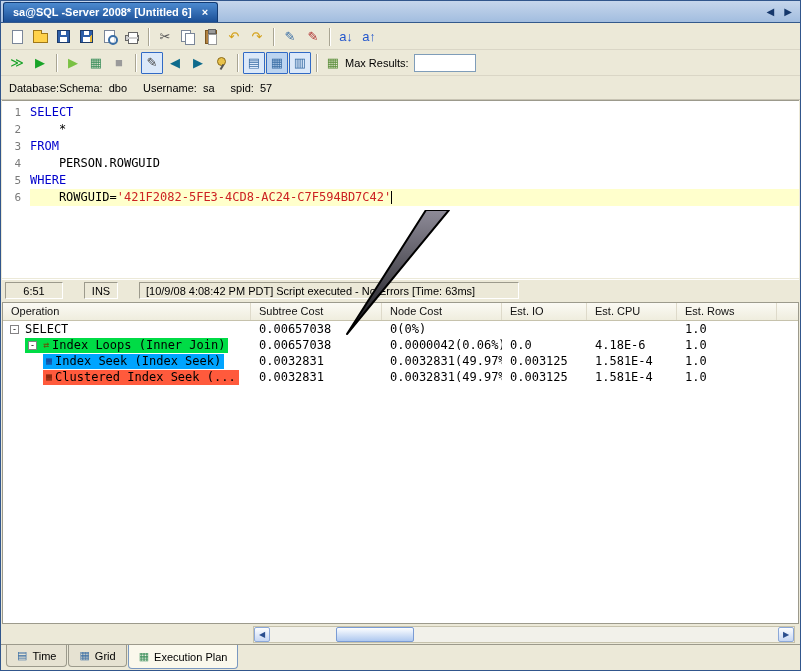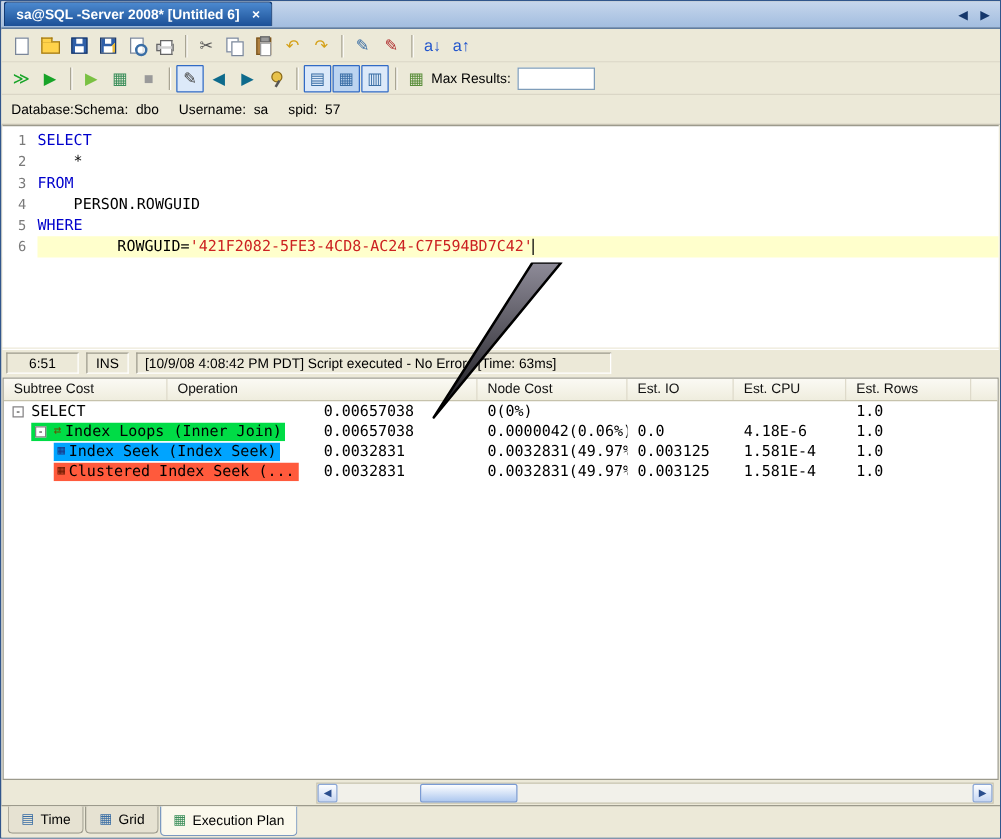--- a/index.html
+++ b/index.html
@@ -1,20 +1,20 @@
 <!DOCTYPE html>
 <html><head>
 <meta charset="utf-8">
 <style>
   *{box-sizing:border-box;margin:0;padding:0}
   body{width:801px;height:671px;font-family:"Liberation Sans",sans-serif;background:#ECE9D8;position:relative;overflow:hidden}
   .window{position:absolute;left:0;top:0;width:801px;height:671px;background:#ECE9D8;border:1px solid #31568C;overflow:hidden}
 
   
-  .tabstrip{position:absolute;left:0;top:0;right:0;height:22px;background:linear-gradient(180deg,#C6D6EC,#A2BDDF);border-bottom:1px solid #33598C;display:flex;align-items:flex-start}
+  .tabstrip{position:absolute;left:0;top:0;right:0;height:22px;background:linear-gradient(180deg,#C6D6EC,#A2BDDF);border-bottom:1px solid #33598C;display:flex;align-items:center}
   .doc-tab{display:flex;align-items:center;gap:10px;height:20px;margin-left:2px;padding:0 9px;background:linear-gradient(180deg,#4C8AD0,#1B4F96);border:1px solid #123A72;border-bottom:none;border-radius:3px 3px 0 0;color:#fff;font-size:11px;font-weight:bold;white-space:nowrap}
   .tab-close{font-size:11px;font-weight:bold;cursor:default}
   .tab-nav{position:absolute;right:8px;top:5px;display:flex;gap:10px;color:#15376B;font-size:10px}
 
   
   .toolbar{position:absolute;left:0;right:0;display:flex;align-items:center;padding-left:5px;background:#ECE9D8;border-bottom:1px solid #DAD6C6}
   .toolbar1{top:23px;height:26px}
   .toolbar2{top:49px;height:26px}
   .tb-icons{display:flex;align-items:center}
   .tb-btn{width:22px;height:22px;display:inline-flex;align-items:center;justify-content:center;margin-right:1px;border:1px solid transparent;border-radius:1px}
@@ -56,21 +56,21 @@
   .conn-pair{margin-right:16px;white-space:pre}
 
   
   .editor{position:absolute;left:1px;right:1px;top:99px;height:178px;background:#fff;border-top:1px solid #9C9A8C;overflow:hidden;font-family:"DejaVu Sans Mono",monospace;font-size:12px;padding-top:3px}
   .ed-row{display:flex;height:17px;line-height:17px}
   .ed-num{width:28px;text-align:right;padding-right:9px;color:#7A7A7A;flex:0 0 auto;font-size:11px;background:#fff}
   .ed-text{white-space:pre;flex:1}
   .caret{display:inline-block;width:1px;height:13px;background:#000;vertical-align:middle}
 
   
-  .statusbar{position:absolute;left:1px;right:1px;top:278px;height:21px;display:flex;gap:6px;padding:2px 3px;background:#ECE9D8;border-top:1px solid #FFFFFF}
+  .statusbar{position:absolute;left:1px;right:1px;top:278px;height:21px;display:flex;gap:21px;padding:2px 3px;background:#ECE9D8;border-top:1px solid #FFFFFF}
   .sb-cell{height:17px;border:1px solid;border-color:#9C9A8C #FFFFFF #FFFFFF #9C9A8C;display:flex;align-items:center;font-size:11px;padding:0 6px;background:#ECE9D8;white-space:nowrap;overflow:hidden}
   .sb-pos{width:58px;justify-content:center}
   .sb-ins{width:34px;justify-content:center}
   .sb-msg{width:380px}
 
   
   .planpanel{position:absolute;left:1px;right:1px;top:301px;height:322px;background:#fff;border:1px solid #9C9A8C;overflow:hidden}
   .plan-header{display:flex;height:18px;background:linear-gradient(180deg,#FBFAF4,#EFEDDE);border-bottom:1px solid #C6C2AC}
   .ph-cell{padding:2px 0 0 8px;border-right:1px solid #DEDACA;font-size:11px;color:#111;white-space:nowrap;overflow:hidden;flex:0 0 auto}
   .ph-fill{flex:1 1 auto;border-right:none}
@@ -240,34 +240,34 @@
       <div class="ed-row">
         <span class="ed-num">4</span>
         <span class="ed-text"><span style="color: rgb(0, 0, 0);">    PERSON.ROWGUID</span></span>
       </div>
       <div class="ed-row">
         <span class="ed-num">5</span>
         <span class="ed-text"><span style="color: rgb(0, 0, 204);">WHERE</span></span>
       </div>
       <div class="ed-row current">
         <span class="ed-num">6</span>
-        <span class="ed-text" style="background: rgb(255, 255, 204);"><span style="color: rgb(0, 0, 0); margin-left: 35px;">    ROWGUID=</span><span style="color: rgb(204, 34, 34);">'421F2082-5FE3-4CD8-AC24-C7F594BD7C42'</span><span class="caret"></span></span>
+        <span class="ed-text" style="background: rgb(255, 255, 204);"><span style="color: rgb(0, 0, 0);">    ROWGUID=</span><span style="color: rgb(204, 34, 34);">'421F2082-5FE3-4CD8-AC24-C7F594BD7C42'</span><span class="caret"></span></span>
       </div>
     </div>
 
   <div class="statusbar">
     <span class="sb-cell sb-pos">6:51</span>
     <span class="sb-cell sb-ins">INS</span>
     <span class="sb-cell sb-msg">[10/9/08 4:08:42 PM PDT] Script executed - No Errors [Time: 63ms]</span>
   </div>
 
   <div class="planpanel">
     <div class="plan-header" id="plan-header">
+        <div class="ph-cell col0">Operation</div>
         <div class="ph-cell col1">Subtree Cost</div>
-        <div class="ph-cell col0">Operation</div>
         <div class="ph-cell col2">Node Cost</div>
         <div class="ph-cell col3">Est. IO</div>
         <div class="ph-cell col4">Est. CPU</div>
         <div class="ph-cell col5">Est. Rows</div>
         <div class="ph-cell ph-fill"></div>
       </div>
     <div id="plan-body">
         <div class="plan-row">
           <div class="pr-cell op-cell col0" style="padding-left: 4px;"><span class="op-chip"><span class="expander">-</span><span>SELECT</span></span></div>
           <div class="pr-cell col1">0.00657038</div>

